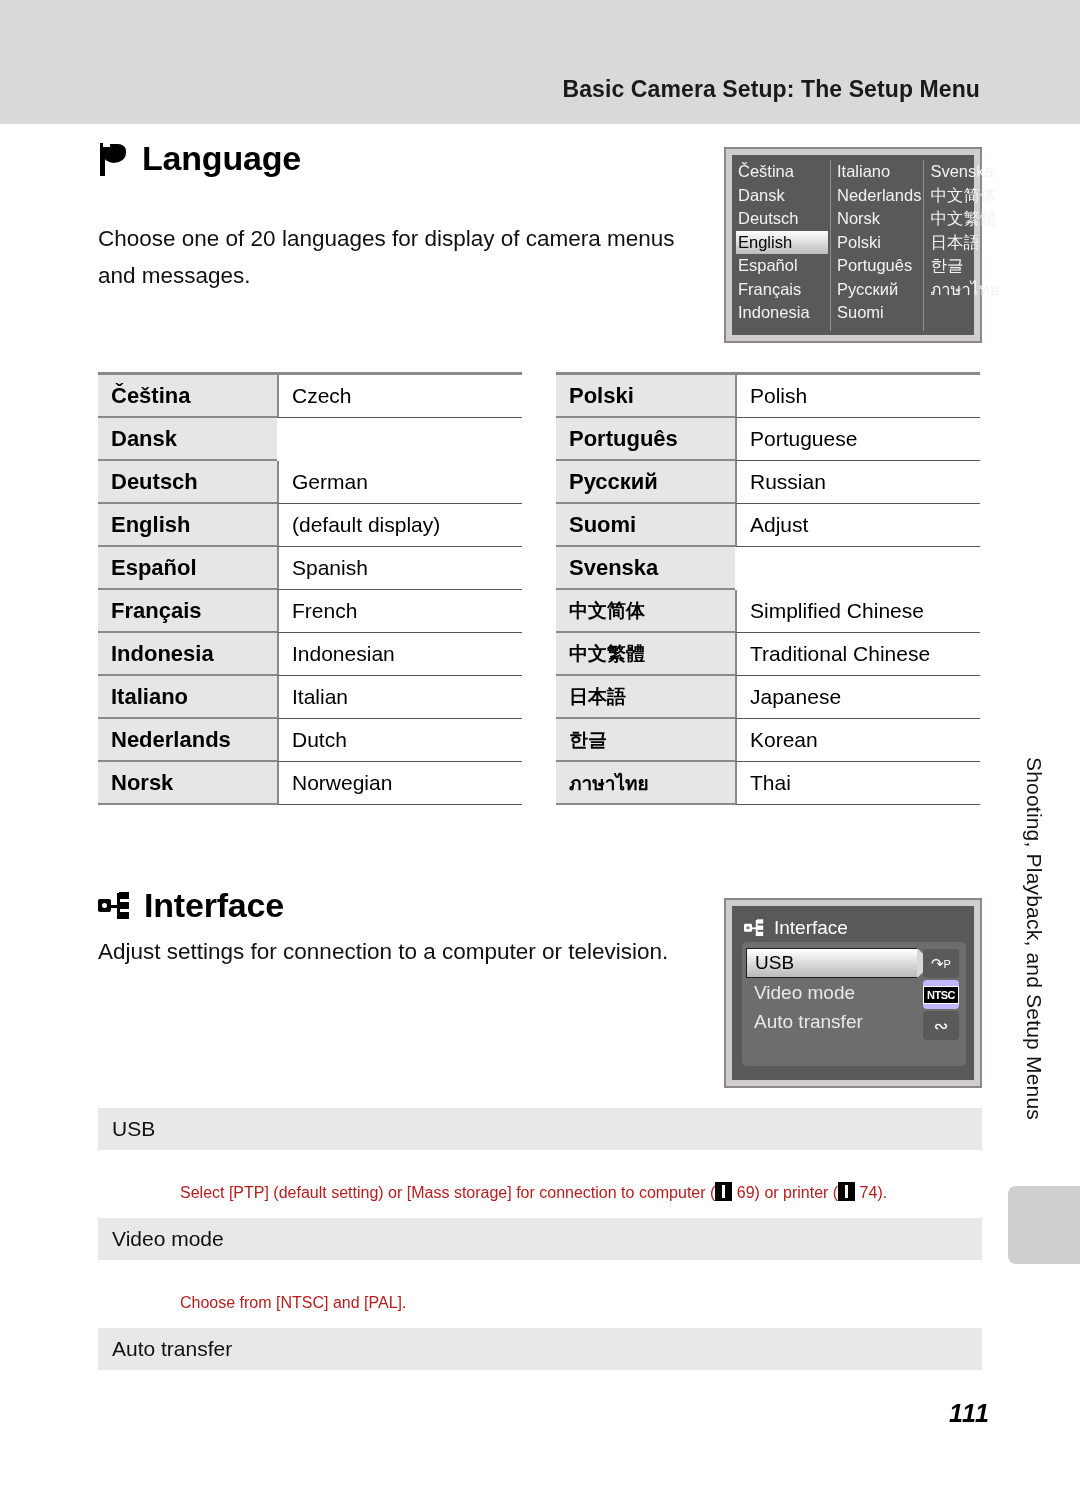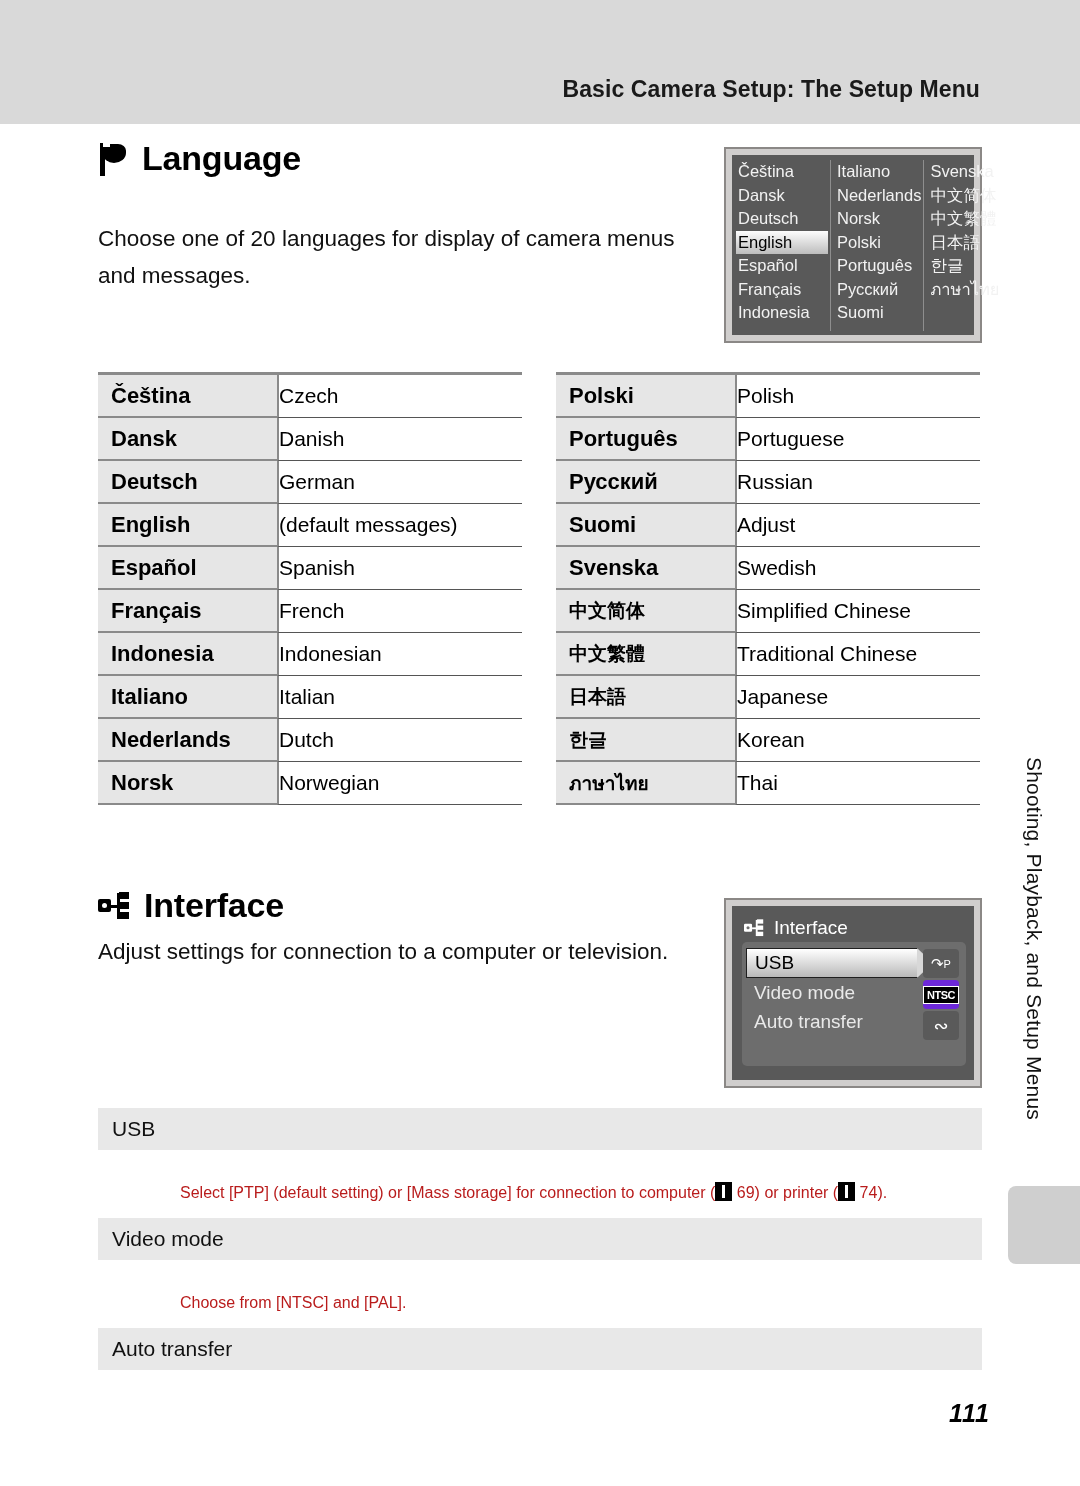--- a/index.html
+++ b/index.html
@@ -133,21 +133,21 @@
 
   .if-icons { position:absolute; right:7px; top:7px; width:36px; }
   .ifi {
     width:36px; height:29px; margin-bottom:2px;
     background:#5a5a5a; border-radius:4px;
     display:flex; align-items:center; justify-content:center;
     position:relative;
   }
   .ifi-usb { font-size:15px; color:#fff; }
   .ifi-ntsc {
-    background:#6d28d9;
+    background:#c4b5fd;
   }
   .ifi-ntsc span {
     background:#000; color:#fff; font-size:11px; font-weight:bold;
     padding:2px 3px; letter-spacing:-.5px; border:1px solid #fff;
   }
   .ifi-wave { font-size:18px; color:#fff; }
 
   
   .ltab { position:absolute; width:424px; }
   #ltab-left  { left:98px; top:372px; }
@@ -158,21 +158,21 @@
     width:179px; background:#e6e6e6;
     font-size:22px; font-weight:bold;
     display:flex; align-items:center; padding-left:13px;
     border-bottom:2px solid #8a8a8a;
     position:relative;
   }
   .lrow .native.cjk { font-size:19px; }
   .lrow .native.thai { font-size:19px; }
   .lrow .eng {
     flex:1; background:#fff;
-    font-size:21px; display:flex; align-items:center; 
+    font-size:21px; display:flex; align-items:center; padding-left:13px;
     border-bottom:1.5px solid #555;
     border-left:2.5px solid #8a8a8a;
   }
 
   
   #desc { position:absolute; left:98px; top:1108px; width:884px; }
   .dhead {
     background:#e8e8e8; height:42px; line-height:42px;
     padding-left:14px; font-size:21px; color:#111;
   }
@@ -261,29 +261,28 @@
 </div>
 
 <div class="ltab" id="ltab-left">
   <div class="rule-top"></div>
 <div class="lrow">
       <div class="native">Čeština</div>
       <div class="eng">Czech</div>
     </div>
     <div class="lrow">
       <div class="native">Dansk</div>
-      <div class="eng">Danish</div>
     </div>
     <div class="lrow">
       <div class="native">Deutsch</div>
       <div class="eng">German</div>
     </div>
     <div class="lrow">
       <div class="native">English</div>
-      <div class="eng">(default messages)</div>
+      <div class="eng">(default display)</div>
     </div>
     <div class="lrow">
       <div class="native">Español</div>
       <div class="eng">Spanish</div>
     </div>
     <div class="lrow">
       <div class="native">Français</div>
       <div class="eng">French</div>
     </div>
     <div class="lrow">
@@ -316,21 +315,20 @@
     <div class="lrow">
       <div class="native">Русский</div>
       <div class="eng">Russian</div>
     </div>
     <div class="lrow">
       <div class="native">Suomi</div>
       <div class="eng">Adjust</div>
     </div>
     <div class="lrow">
       <div class="native">Svenska</div>
-      <div class="eng">Swedish</div>
     </div>
     <div class="lrow">
       <div class="native cjk">中文简体</div>
       <div class="eng">Simplified Chinese</div>
     </div>
     <div class="lrow">
       <div class="native cjk">中文繁體</div>
       <div class="eng">Traditional Chinese</div>
     </div>
     <div class="lrow">

